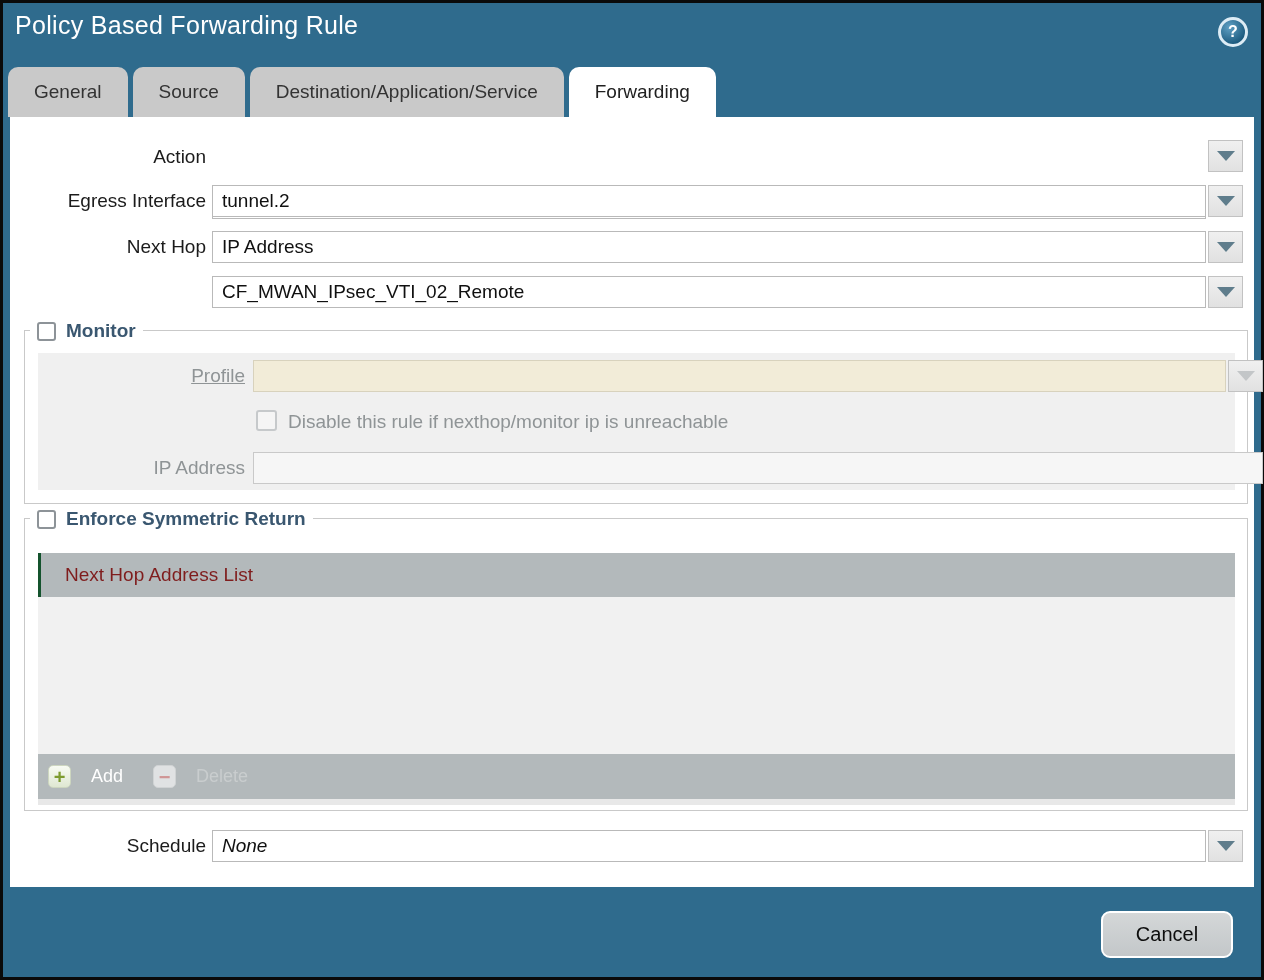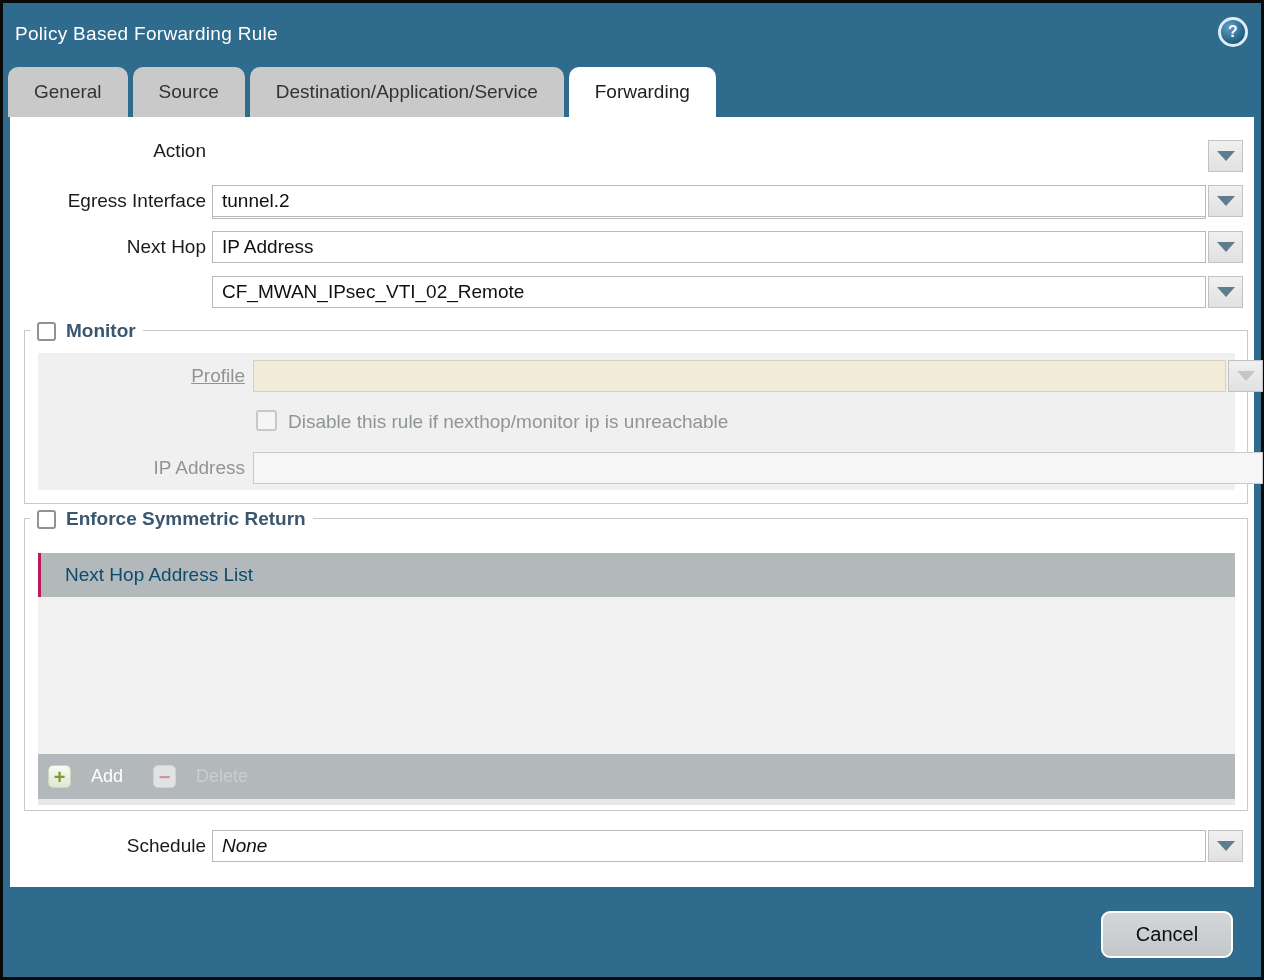--- a/index.html
+++ b/index.html
@@ -9,22 +9,22 @@
     background: #0a0a0a;
     font-family: "Liberation Sans", sans-serif;
     overflow: hidden;
   }
   .dialog {
     position: absolute; left:3px; top:3px; width:1258px; height:974px;
     background:#2f6b8d;
   }
   
   .title {
-    position:absolute; left:12px; top:20px;
-    font-size:19px; color:#ffffff; font-weight:400; letter-spacing:.3px;
+    position:absolute; left:12px; top:8px;
+    font-size:25px; color:#ffffff; font-weight:400; letter-spacing:.3px;
   }
   .help {
     position:absolute; right:13px; top:14px; width:30px; height:30px;
     border-radius:50%;
     background: radial-gradient(circle at 35% 30%, #5fa0c4, #1c5a7e 75%);
     border:3px solid #ddecf5;
     color:#fff; font-size:16px; font-weight:bold;
     display:flex; align-items:center; justify-content:center;
     cursor:pointer;
   }
@@ -82,22 +82,22 @@
   .panel { position:absolute; background:#f0f0f0; }
   .panel .row-label { color:#8f9496; width:207px; }
   .field.beige { background:#f2ecd8; border-color:#d8d2bd; }
   .field.disabled-input { background:#f6f6f6; border-color:#c9c9c9; }
   .dis-check-label {
     position:absolute; font-size:19px; color:#8f9496; line-height:22px; white-space:nowrap;
   }
   
   .nh-table { position:absolute; }
   .thead {
-    height:44px; background:#b3b9bb; border-left:3px solid #be185d;
-    color:#0c4a6e; font-size:19px; line-height:44px; padding-left:24px;
+    height:44px; background:#b3b9bb; border-left:3px solid #14532d;
+    color:#7f1d1d; font-size:19px; line-height:44px; padding-left:24px;
   }
   .tbody { height:157px; background:#f1f1f1; }
   .tfoot {
     height:45px; background:#b3b9bb;
     display:flex; align-items:center; padding-left:10px;
   }
   .tstrip { height:6px; background:#e8e8e8; }
   .iconbtn {
     width:23px; height:23px; border-radius:5px;
     display:flex; align-items:center; justify-content:center;
@@ -140,21 +140,21 @@
     <div class="tab">
         <span>Destination/Application/Service</span>
       </div>
     <div class="tab active">
         <span>Forwarding</span>
       </div>
   </div>
 
   <div class="content">
 
-    <div class="row-label" style="top:18px;padding-left:8px;">Action</div>
+    <div class="row-label" style="top:24px;padding-left:8px;">Action</div>
     <div class="field" style="left:202px; top:23px; width:994px;margin-top:47px;"><span>Forward</span></div>
     <div class="ddbtn" style="left:1198px; top:23px;">
       <span class="arrow"></span>
     </div>
 
     <div class="row-label" style="top:68px;">Egress Interface</div>
     <div class="field" style="left:202px; top:68px; width:994px;"><span>tunnel.2</span></div>
     <div class="ddbtn" style="left:1198px; top:68px;">
       <span class="arrow"></span>
     </div>

